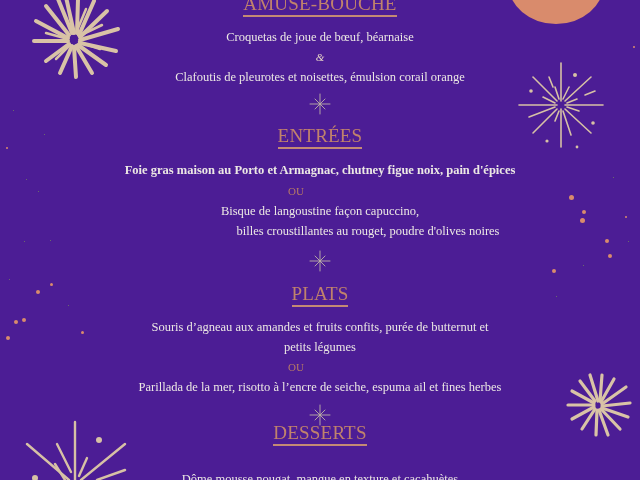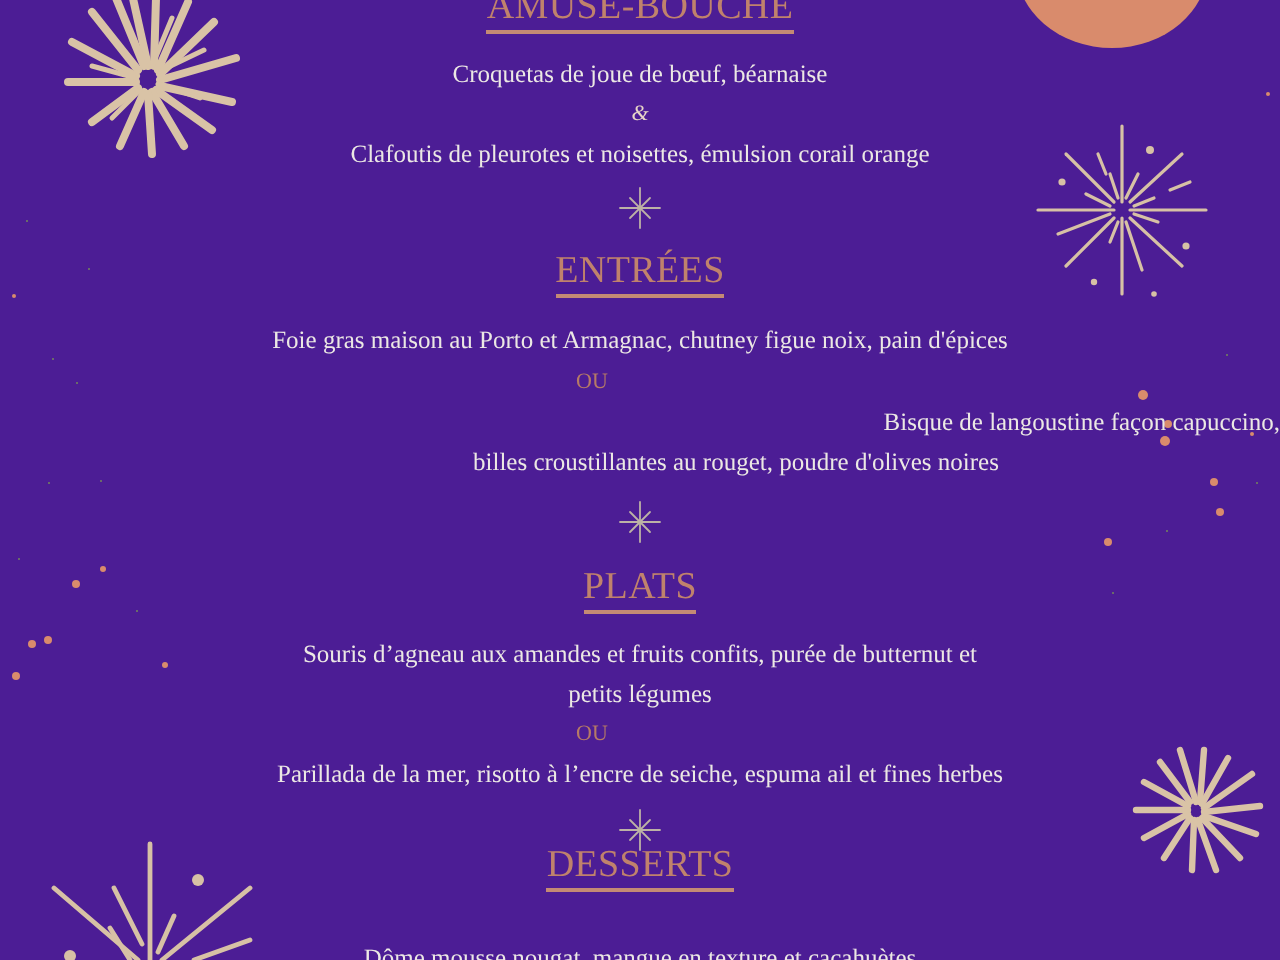--- a/index.html
+++ b/index.html
@@ -249,23 +249,23 @@
         <line x1="0" y1="-10" x2="0" y2="10"></line>
         <line x1="-10" y1="0" x2="10" y2="0"></line>
         <line x1="-5" y1="-5" x2="5" y2="5"></line>
         <line x1="5" y1="-5" x2="-5" y2="5"></line>
       </g>
     </svg>
 
     <div class="heading" style="top:126px;">
       <span>ENTRÉES</span>
     </div>
-    <div class="line" style="top:162px;">Foie gras maison au Porto et Armagnac, chutney figue noix, pain d'épices</div>
+    <div class="line" style="top:162px;font-weight:bold;">Foie gras maison au Porto et Armagnac, chutney figue noix, pain d'épices</div>
     <div class="ou" style="top:184px;">OU</div>
-    <div class="line" style="top:203px;text-align:right;">Bisque de langoustine façon capuccino,</div>
+    <div class="line" style="top:203px;">Bisque de langoustine façon capuccino,</div>
     <div class="line" style="top:223px;margin-left:48px;">billes croustillantes au rouget, poudre d'olives noires</div>
 
     <svg class="sep" style="top:250px;" viewBox="-11 -11 22 22">
       <g stroke="#bdb2a6" stroke-width="0.9" stroke-linecap="round">
         <line x1="0" y1="-10" x2="0" y2="10"></line>
         <line x1="-10" y1="0" x2="10" y2="0"></line>
         <line x1="-5" y1="-5" x2="5" y2="5"></line>
         <line x1="5" y1="-5" x2="-5" y2="5"></line>
       </g>
     </svg>

